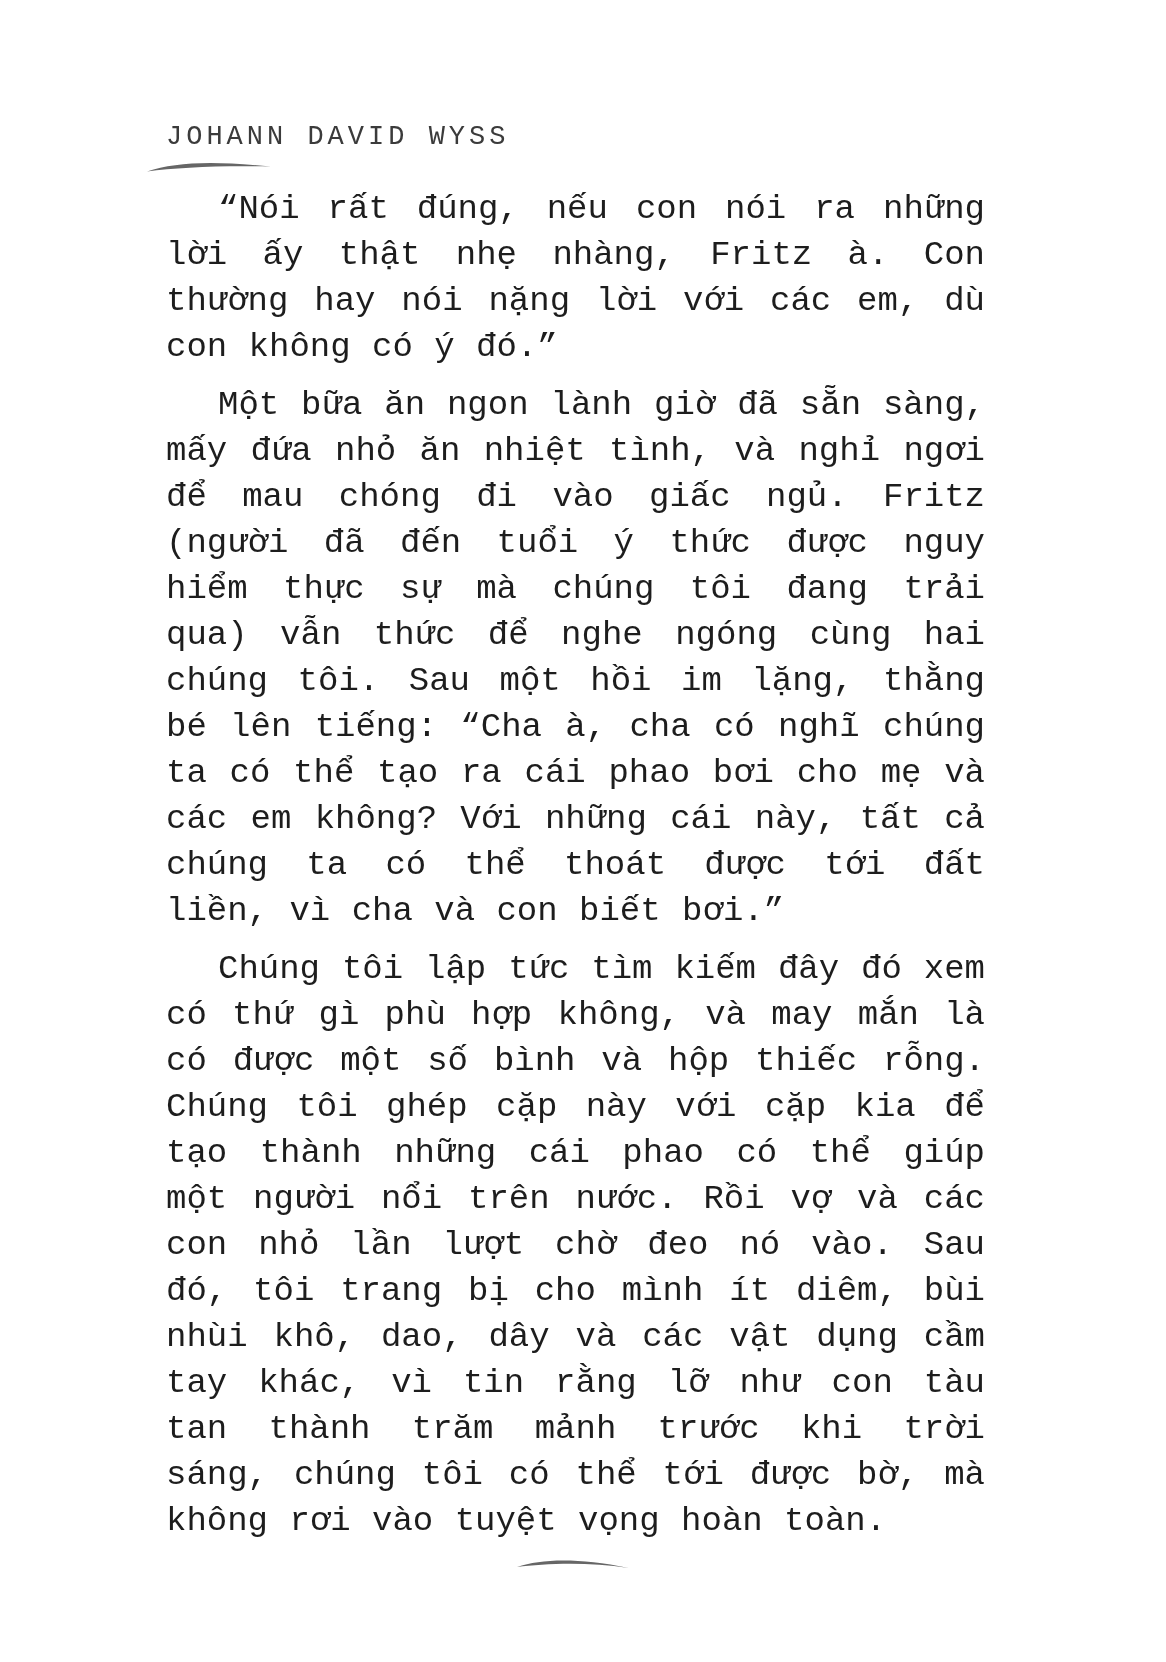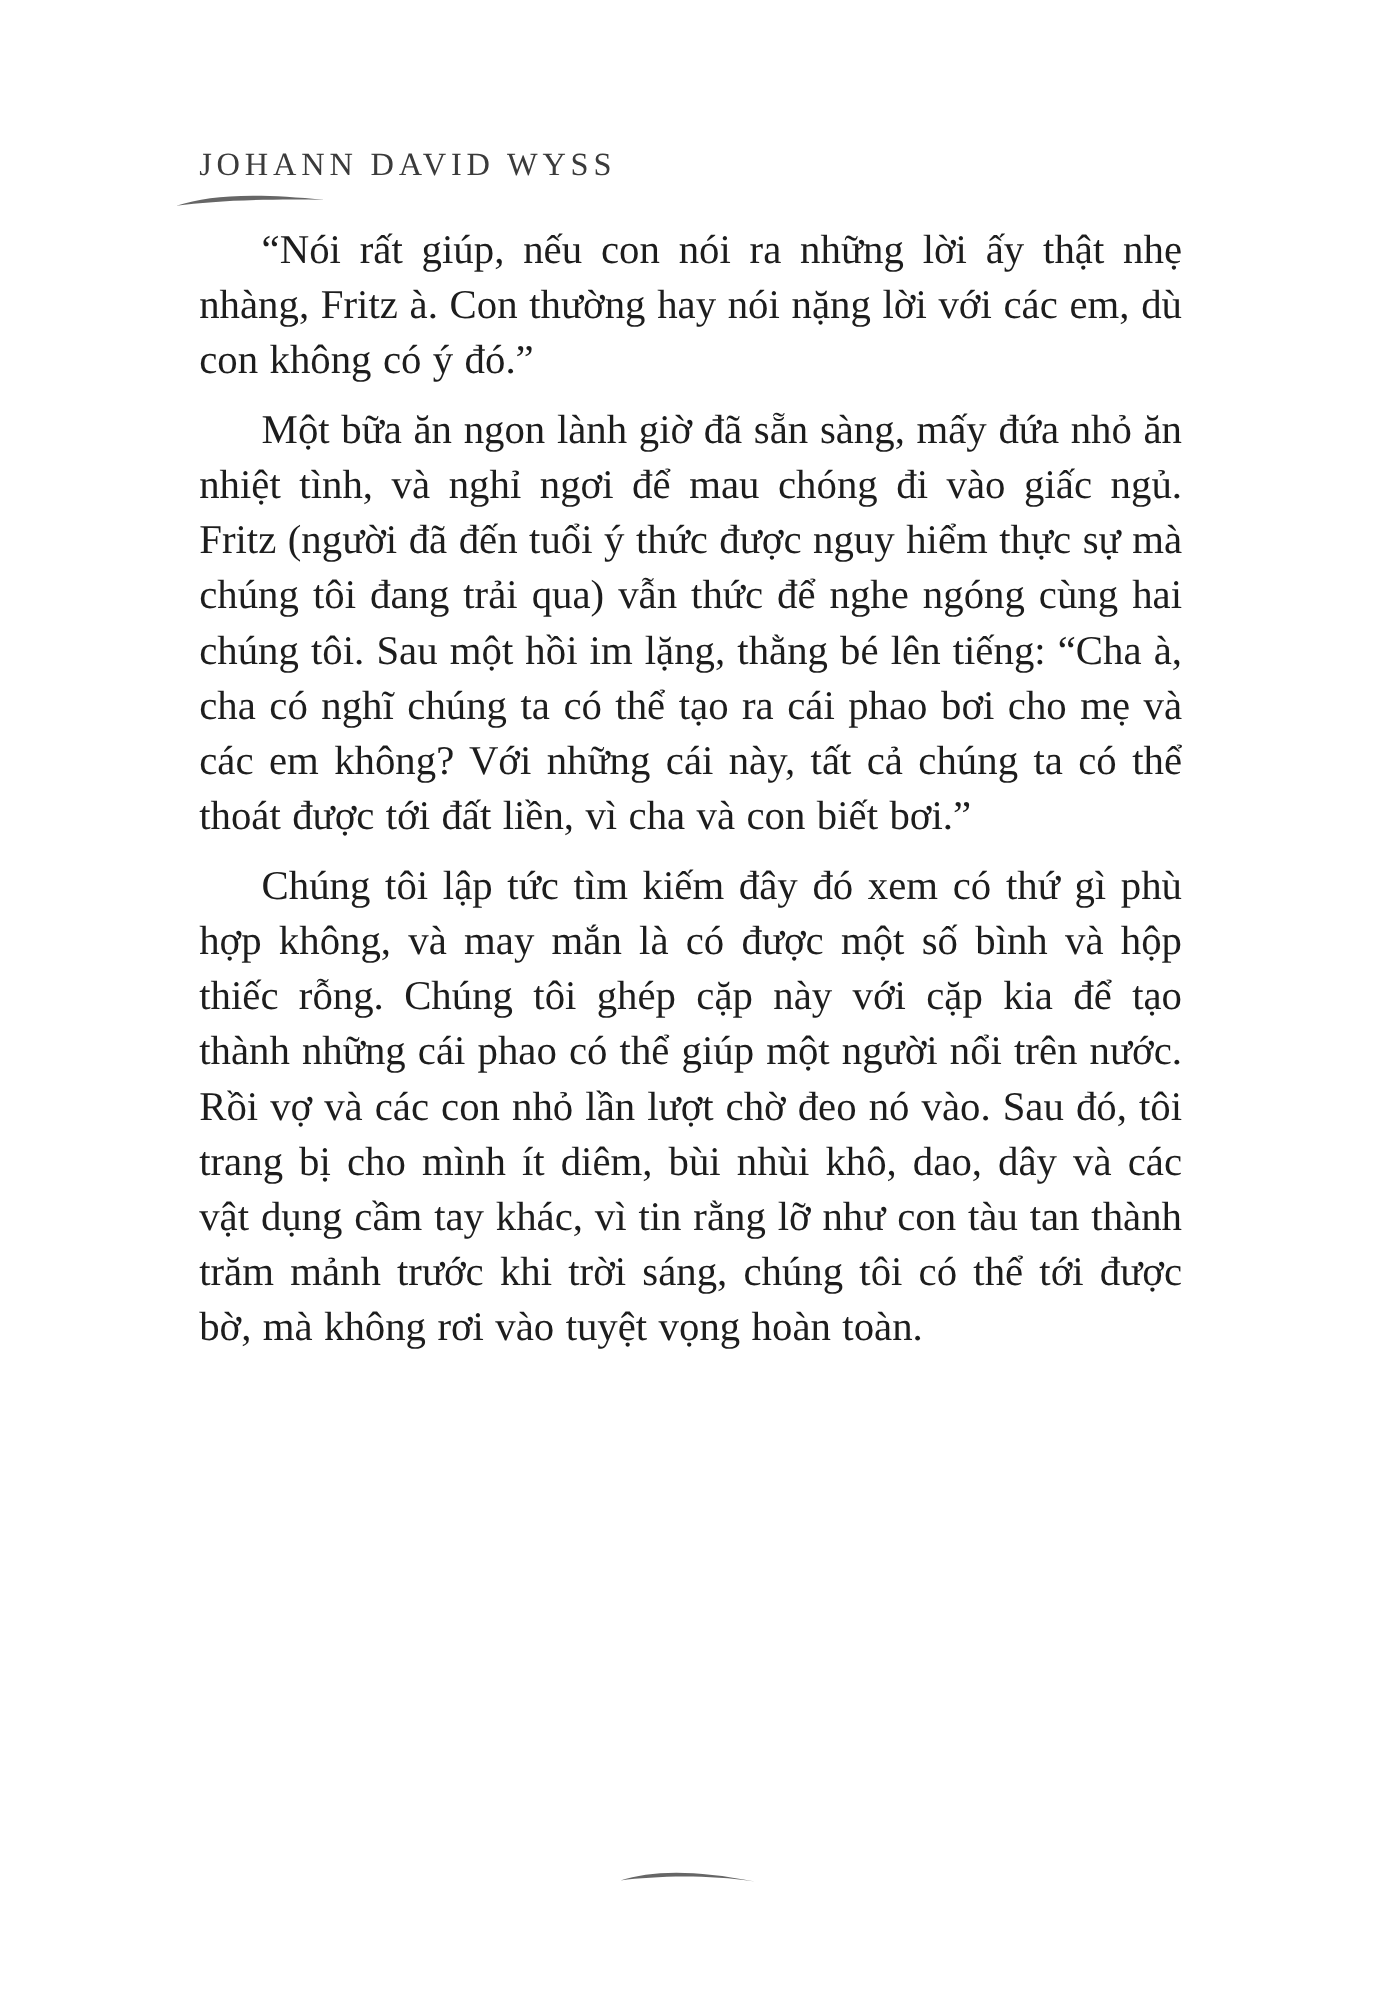--- a/index.html
+++ b/index.html
@@ -9,21 +9,21 @@
     --flourish: #666666;
   }
   * { margin: 0; padding: 0; box-sizing: border-box; }
   html, body { background: var(--bg); }
   .page {
     position: relative;
     width: 1014px;
     height: 1662px;
     background: var(--bg);
     overflow: hidden;
-    font-family: Liberation Serif, serif;
+    font-family: Liberation Mono, monospace;
   }
   .running-header {
     position: absolute;
     left: 166px;
     top: 122px;
   }
   .author-name {
     font-size: 27px;
     font-weight: normal;
     letter-spacing: 4px;
@@ -80,21 +80,21 @@
 <div class="page">
 
   <div class="running-header">
     <div class="author-name">JOHANN DAVID WYSS</div>
     <svg class="header-flourish" viewBox="0 0 125 14" preserveAspectRatio="none">
       <path class="flourish-fill" d="M0 12.5 C 28 3.5, 62 1.5, 124 7.5 C 70 6.5, 30 8.5, 0 12.5 Z"></path>
     </svg>
   </div>
 
   <div class="body-text">
-    <p>“Nói rất giúp, nếu con nói ra những lời ấy thật nhẹ nhàng, Fritz à. Con thường hay nói nặng lời với các em, dù con không có ý đó.”</p>
+    <p>“Nói rất đúng, nếu con nói ra những lời ấy thật nhẹ nhàng, Fritz à. Con thường hay nói nặng lời với các em, dù con không có ý đó.”</p>
     <p>Một bữa ăn ngon lành giờ đã sẵn sàng, mấy đứa nhỏ ăn nhiệt tình, và nghỉ ngơi để mau chóng đi vào giấc ngủ. Fritz (người đã đến tuổi ý thức được nguy hiểm thực sự mà chúng tôi đang trải qua) vẫn thức để nghe ngóng cùng hai chúng tôi. Sau một hồi im lặng, thằng bé lên tiếng: “Cha à, cha có nghĩ chúng ta có thể tạo ra cái phao bơi cho mẹ và các em không? Với những cái này, tất cả chúng ta có thể thoát được tới đất liền, vì cha và con biết bơi.”</p>
     <p>Chúng tôi lập tức tìm kiếm đây đó xem có thứ gì phù hợp không, và may mắn là có được một số bình và hộp thiếc rỗng. Chúng tôi ghép cặp này với cặp kia để tạo thành những cái phao có thể giúp một người nổi trên nước. Rồi vợ và các con nhỏ lần lượt chờ đeo nó vào. Sau đó, tôi trang bị cho mình ít diêm, bùi nhùi khô, dao, dây và các vật dụng cầm tay khác, vì tin rằng lỡ như con tàu tan thành trăm mảnh trước khi trời sáng, chúng tôi có thể tới được bờ, mà không rơi vào tuyệt vọng hoàn toàn.</p>
   </div>
 
 
   <svg class="footer-flourish" viewBox="0 0 113 16" preserveAspectRatio="none">
     <path class="flourish-fill" d="M0 11 C 25 3, 60 1.5, 112 12 C 70 5.5, 28 7.5, 0 11 Z"></path>
   </svg>
 
 </div>

